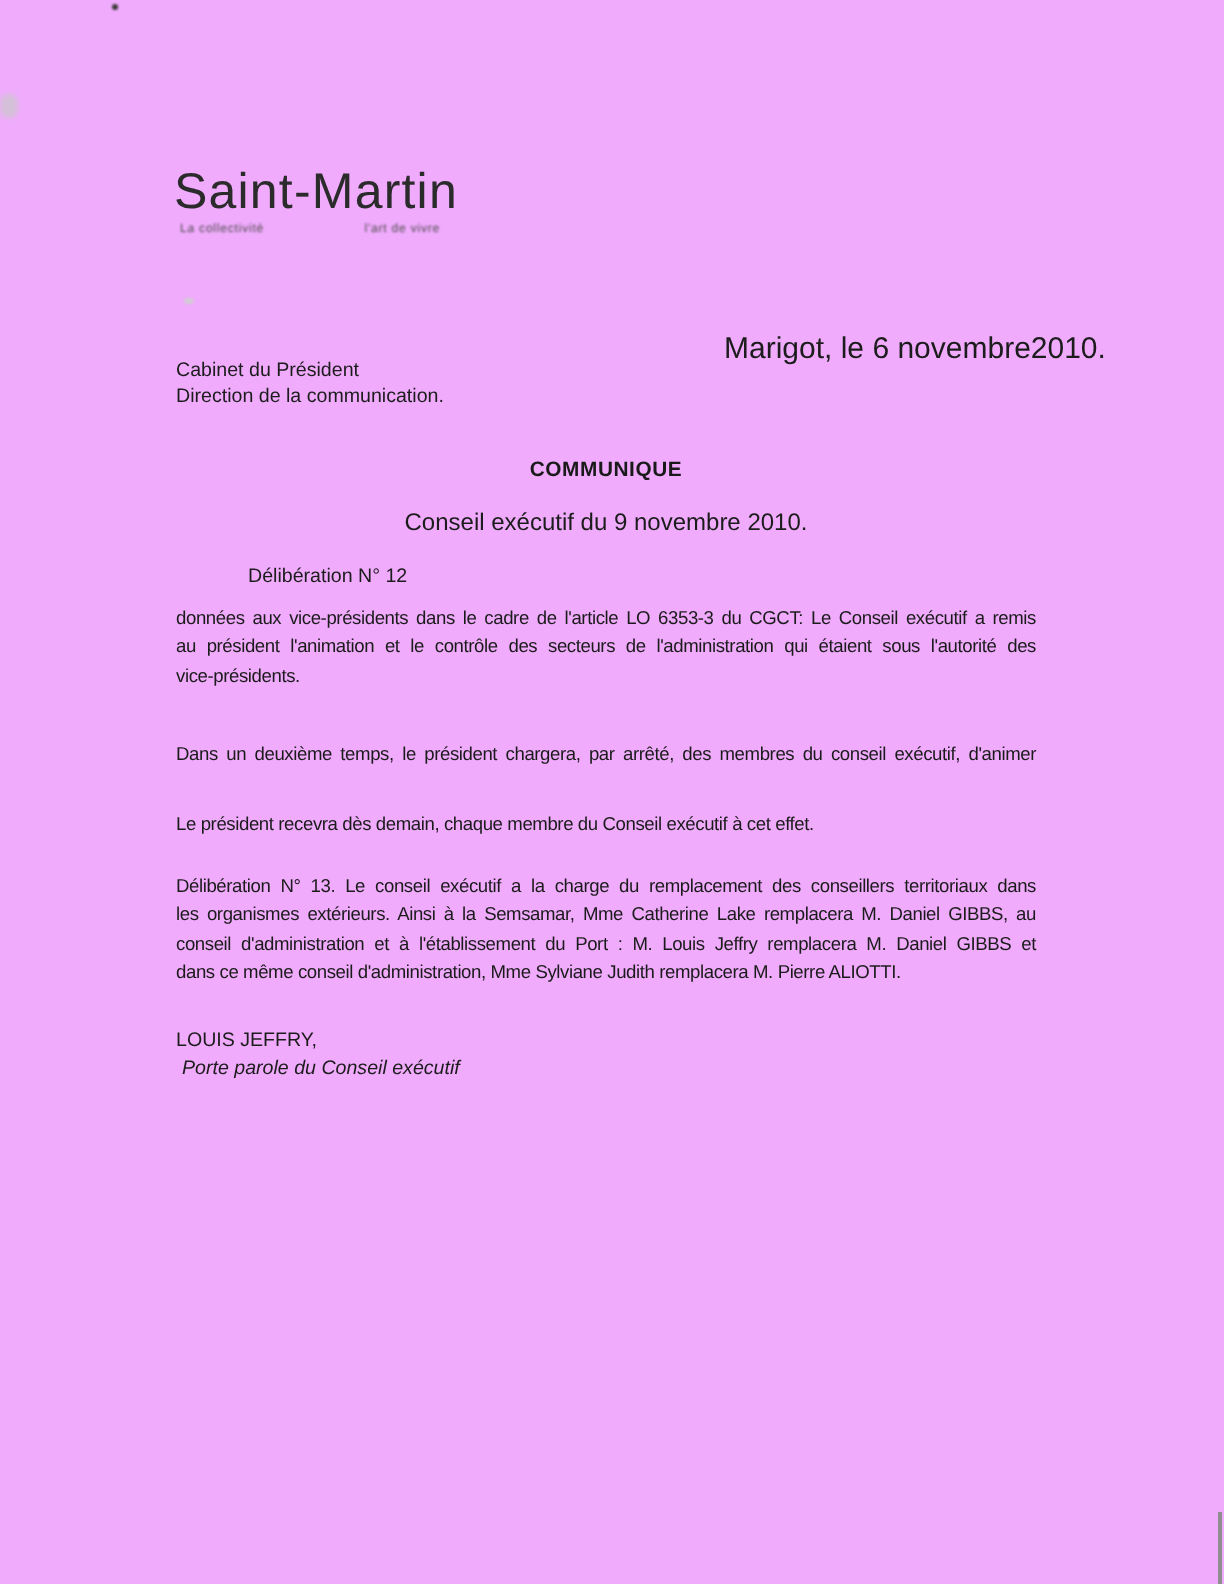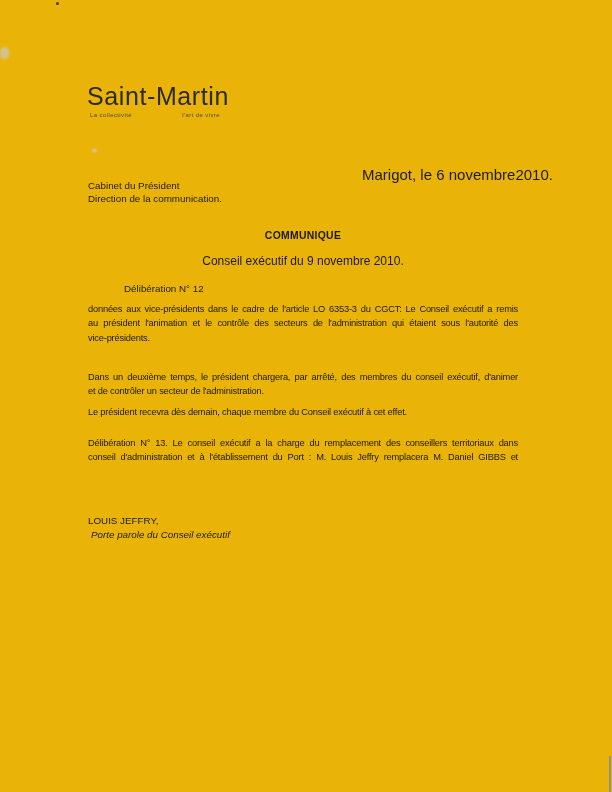--- a/index.html
+++ b/index.html
@@ -1,20 +1,20 @@
 <!DOCTYPE html>
 <html><head>
 <meta charset="utf-8">
 <style>
   html, body { margin: 0; padding: 0; background: #ffffff; }
   .page {
     position: relative;
     width: 612px;
     height: 792px;
-    background: #eab308;
+    background: #f0abfc;
     overflow: hidden;
     font-family: "Liberation Sans", "DejaVu Sans", sans-serif;
     color: #1e1e1e;
   }
 
   
   .logo-word {
     position: absolute;
     left: 87px; top: 82px;
     font-size: 25px;
@@ -185,30 +185,31 @@
   <div class="section-heading">Délibération N° 12</div>
 
   <div class="para p1">
     <div class="jl">données aux vice-présidents dans le cadre de l'article LO 6353-3 du CGCT: Le Conseil exécutif a remis</div>
     <div class="jl">au président l'animation et le contrôle des secteurs de l'administration qui étaient sous l'autorité des</div>
     <div class="jl-last">vice-présidents.</div>
   </div>
 
   <div class="para p2">
     <div class="jl">Dans un deuxième temps, le président chargera, par arrêté, des membres du conseil exécutif, d'animer</div>
-    <div class="jl-last">et de contrôler un secteur de l'administration.</div>
   </div>
 
   <div class="para p3">
     <div class="jl-last">Le président recevra dès demain, chaque membre du Conseil exécutif à cet effet.</div>
   </div>
 
   <div class="para p4">
     <div class="jl">Délibération N° 13. Le conseil exécutif a la charge du remplacement des conseillers territoriaux dans</div>
+    <div class="jl">les organismes extérieurs. Ainsi à la Semsamar, Mme Catherine Lake remplacera M. Daniel GIBBS, au</div>
     <div class="jl">conseil d'administration et à l'établissement du Port : M. Louis Jeffry remplacera M. Daniel GIBBS et</div>
+    <div class="jl-last">dans ce même conseil d'administration, Mme Sylviane Judith remplacera M. Pierre ALIOTTI.</div>
   </div>
 
   <div class="signature">
     <div>LOUIS JEFFRY,</div>
     <div class="role">Porte parole du Conseil exécutif</div>
   </div>
 
 </div>
 
 </body></html>

